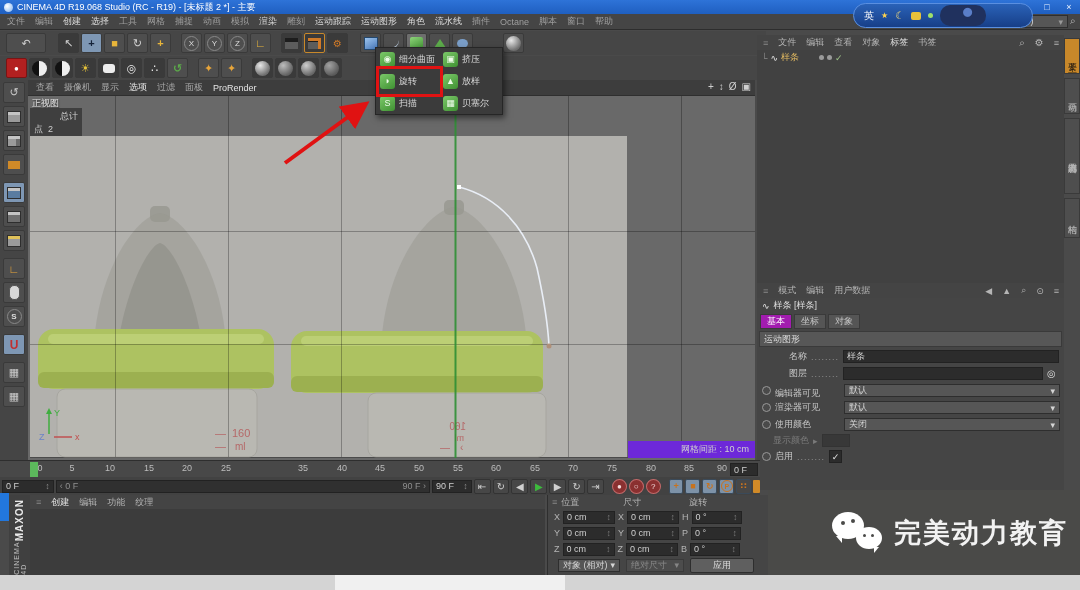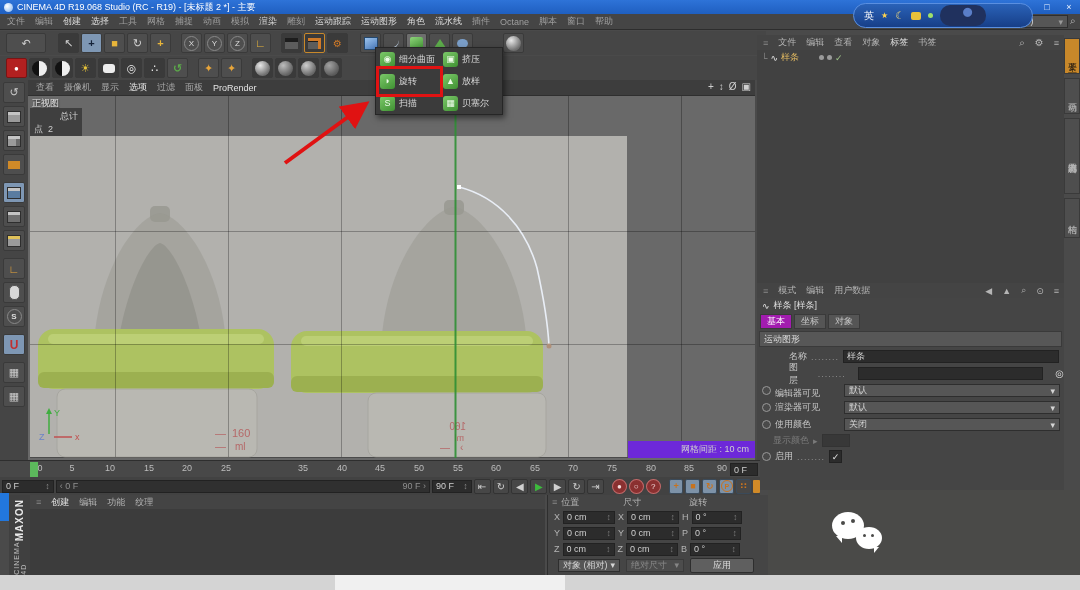--- a/index.html
+++ b/index.html
@@ -467,21 +467,21 @@
     </div>
 
     <div class="row" style="height:17px;padding-left:32px;gap:4px;">
       <span>名称</span>
       <span class="leader">........</span>
       <div class="field" style="width:216px;">
           <span>样条</span>
         </div>
     </div>
 
-    <div class="row" style="height:17px;padding-left:32px;gap:12px;">
+    <div class="row" style="height:17px;padding-left:32px;gap:4px;">
       <span>图层</span>
       <span class="leader">........</span>
       <div class="field" style="width:200px;"></div>
       <span style="color:#ddd;font-size:10px;">◎</span>
     </div>
 
     <div class="row" style="height:17px;padding-left:5px;gap:4px;">
       <span class="kdot"></span>
       <span style="width:65px;margin-top:6px;">编辑器可见</span>
       <div class="dd" style="width:216px;">
@@ -725,19 +725,20 @@
     <div style="position:relative;width:52px;height:46px;">
       <div class="bubble" style="left:0;top:2px;width:32px;height:27px;"></div>
       <div class="eye" style="left:9px;top:11px;width:4px;height:4px;"></div>
       <div class="eye" style="left:19px;top:9px;width:4px;height:4px;"></div>
       <div style="position:absolute;left:4px;top:26px;width:0;height:0;border-left:6px solid transparent;border-top:7px solid #fff;"></div>
       <div class="bubble" style="left:24px;top:17px;width:26px;height:22px;"></div>
       <div class="eye" style="left:31px;top:24px;width:3px;height:3px;"></div>
       <div class="eye" style="left:39px;top:24px;width:3px;height:3px;"></div>
       <div style="position:absolute;left:42px;top:37px;width:0;height:0;border-right:5px solid transparent;border-top:6px solid #fff;"></div>
     </div>
+    <span class="wm-text">完美动力教育</span>
   </div>
 
   <div class="ab" style="left:0;top:575px;width:1080px;height:15px;background:#d4d4d4;">
     <div class="ab" style="left:335px;top:0;width:230px;height:15px;background:#f0f0f0;"></div>
   </div>
 
 </div>
 
 </body></html>

